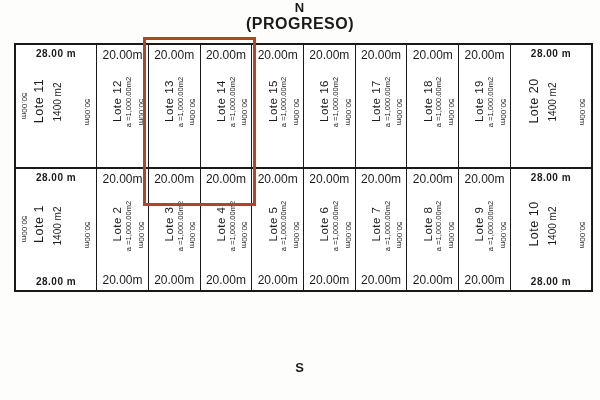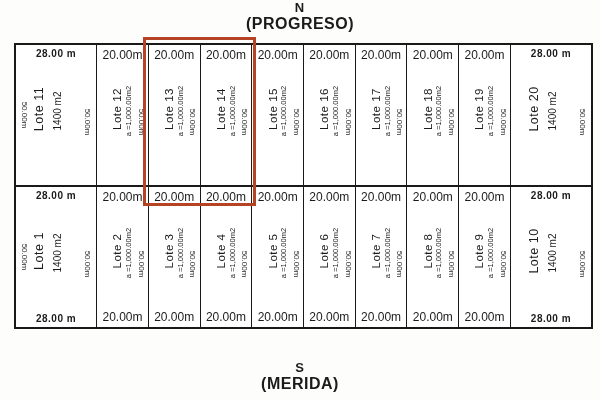--- a/index.html
+++ b/index.html
@@ -25,21 +25,21 @@
   .compass-s { top: 361px; }
   .compass .letter { display: block; font-size: 13px; letter-spacing: 1px; }
   .compass .name { display: block; font-size: 16px; letter-spacing: 0.5px; }
 
   
   .plat-table {
     position: absolute;
     left: 14px;
     top: 43px;
     width: 579px;
-    height: 286px;
+    height: 249px;
     border: 2.5px solid #191919;
     box-sizing: border-box;
     display: flex;
     flex-direction: column;
     background: #fff;
   }
   .lot-row { display: flex; flex: 1; min-height: 0; }
   .lot-row.north { border-bottom: 2.5px solid #191919; }
   .lot {
     position: relative;
@@ -227,17 +227,16 @@
           <span class="v lot-name">Lote 10</span>
           <span class="v lot-area">1400 m2</span>
           <span class="v side right">50.00m</span>
           <span class="bottom-label">28.00 m</span>
         </div>
       </div>
     </div>
 
   <div class="compass compass-s">
     <span class="letter">S</span>
-    <span class="name">(MERIDA)</span>
   </div>
 
 <div class="highlight-box" style="left: 142.844px; top: 37px; width: 113.438px; height: 168.5px; border-color: rgb(181, 68, 37);"></div>
   </div>
 
 </body></html>

